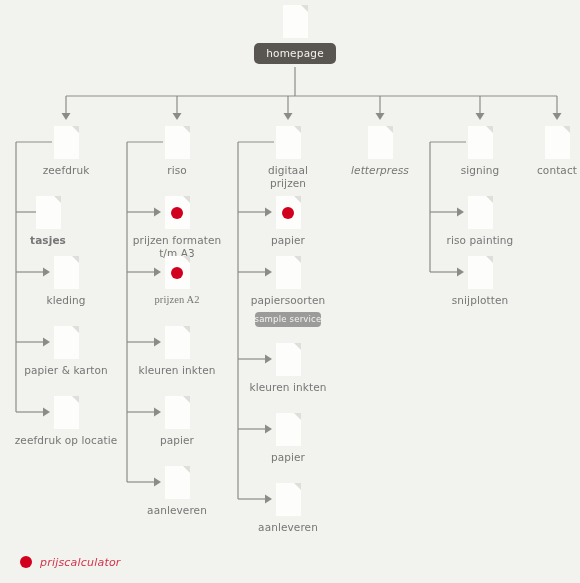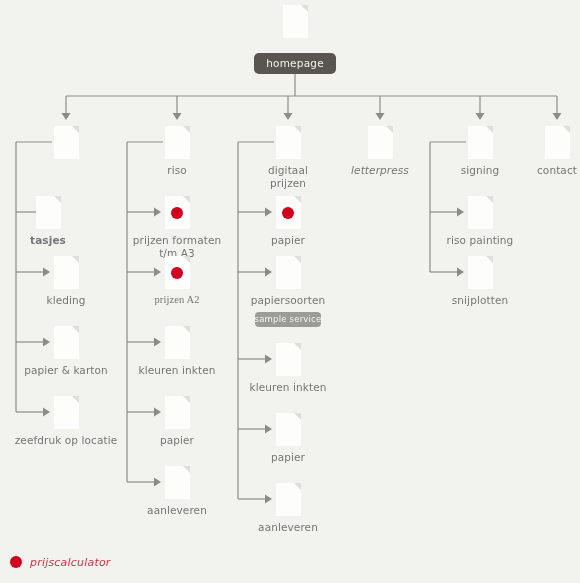--- a/index.html
+++ b/index.html
@@ -84,34 +84,34 @@
 
   
   .rootnode {
     position: absolute;
     width: 160px;
     margin-left: -80px;
     text-align: center;
   }
   .rootbadge {
     display: inline-block;
-    margin-top: 15px;
+    margin-top: 5px;
     padding: 4px 12px 5px;
     border-radius: 5px;
     background: #595551;
     color: #f3f2ef;
     font-size: 10.5px;
     line-height: 12px;
     letter-spacing: .2px;
   }
 
   
   #legend {
     position: absolute;
-    left: 10px;
+    left: 20px;
     bottom: 14px;
     display: flex;
     align-items: flex-start;
     gap: 8px;
   }
   #legend .legend-dot {
     width: 12px;
     height: 12px;
     border-radius: 50%;
     background: #d2001f;
@@ -189,20 +189,21 @@
       <div class="rootnode" style="left: 295px; top: 5px;">
         <div class="pageicon">
           <span class="fold"></span>
         </div>
         <div><span class="rootbadge">homepage</span></div>
       </div>
       <div class="node" style="left: 66px; top: 126px;">
         <div class="pageicon">
           <span class="fold"></span>
         </div>
+        <div class="nodelabel">zeefdruk</div>
       </div>
       <div class="node" style="left: 48px; top: 196px; font-weight: bold;">
         <div class="pageicon">
           <span class="fold"></span>
         </div>
         <div class="nodelabel">tasjes</div>
       </div>
       <div class="node" style="left: 66px; top: 256px;">
         <div class="pageicon">
           <span class="fold"></span>

